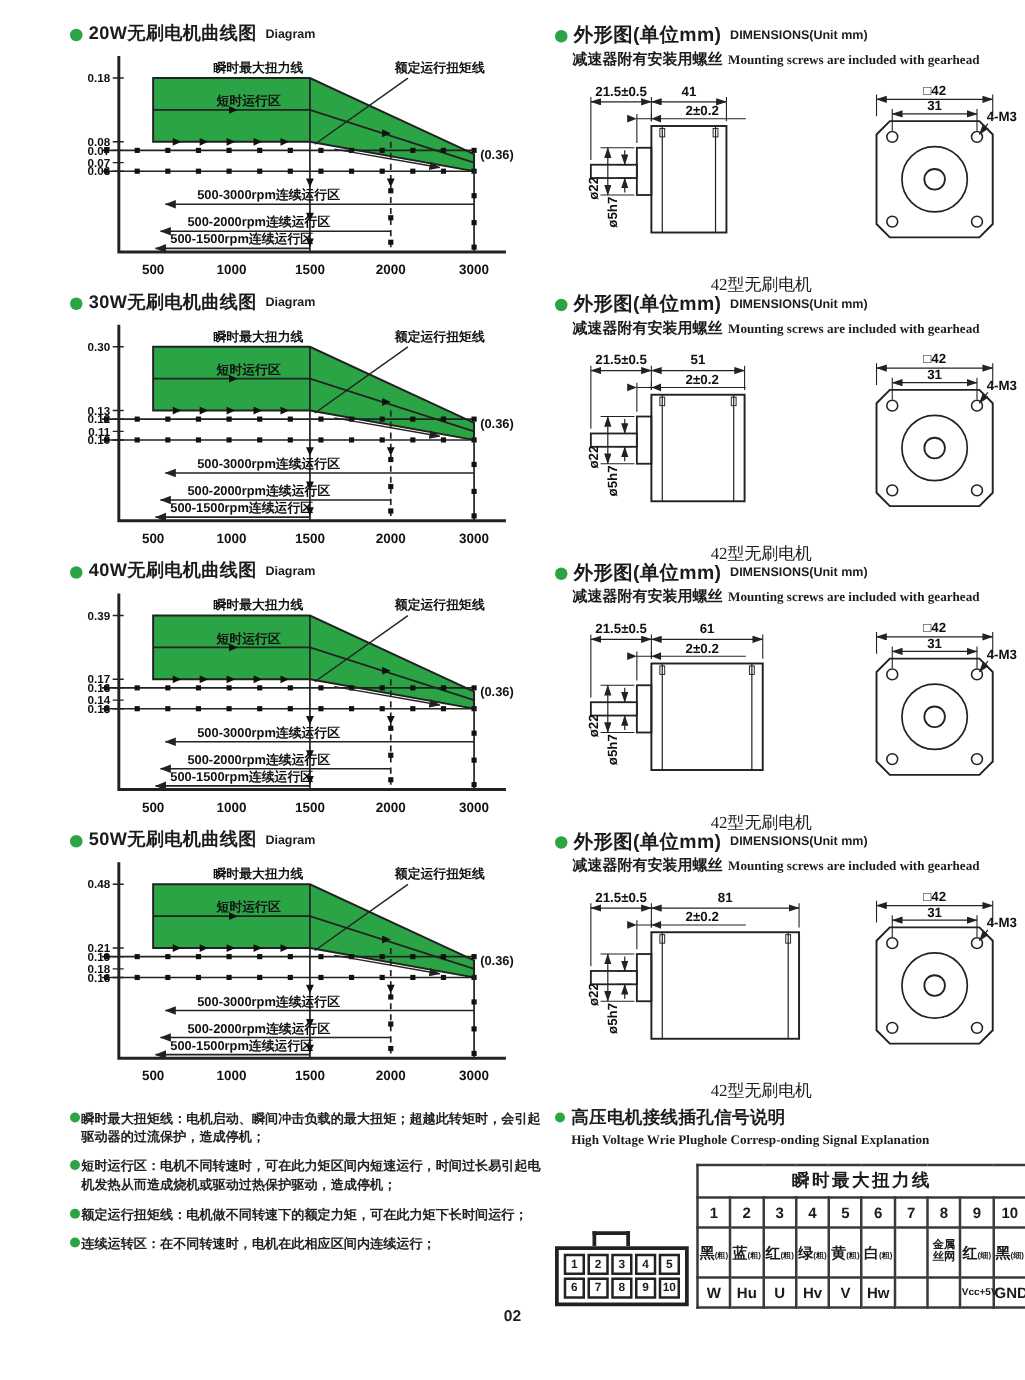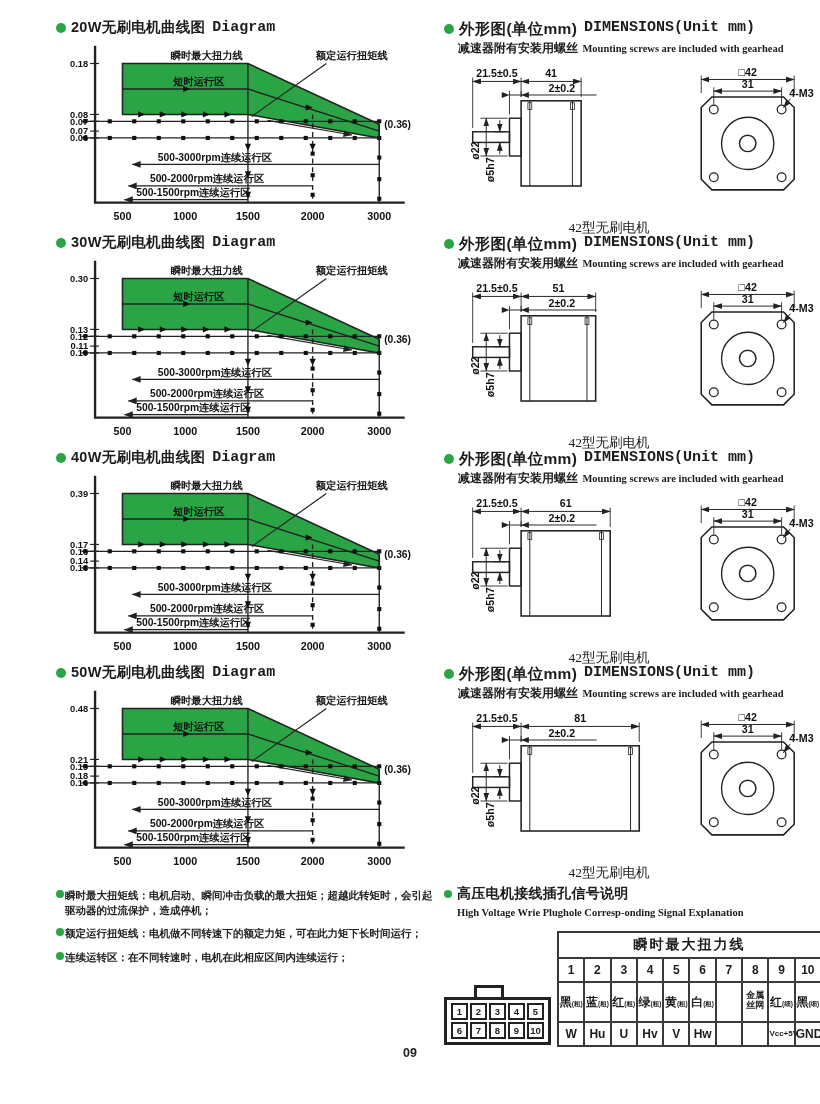--- a/index.html
+++ b/index.html
@@ -5,21 +5,21 @@
   html,body{margin:0;padding:0;background:#e8e8e8;}
   .page{position:relative;width:820px;height:1104px;background:#ffffff;margin:0 auto;
         font-family:"Liberation Sans","DejaVu Sans",sans-serif;color:#1c1c1c;overflow:hidden;}
   .cols{position:absolute;left:56px;top:20px;display:flex;gap:8px;}
   .col-left{width:380px;}
   .col-right{width:378px;}
   .sec{height:215px;}
   .sec-title{display:flex;align-items:center;gap:5px;line-height:1.1;}
   .dot{width:10px;height:10px;border-radius:50%;flex:0 0 auto;}
   .t-cn{font-size:14.5px;font-weight:bold;letter-spacing:.3px;}
-  .t-en{font-size:15px;font-weight:bold;margin-left:2px;font-family:Liberation Mono, monospace;}
+  .t-en{font-size:10px;font-weight:bold;margin-left:2px;}
   .t-cn.big{font-size:15.5px;}
   .sub-line{margin:1px 0 0 14px;line-height:1.15;}
   .sub-cn{font-size:12px;font-weight:bold;}
   .sub-en{font-size:10.5px;font-weight:bold;font-family:Liberation Serif, serif;}
   svg.curve{width:378px;height:196px;display:block;margin-top:1px;}
   svg.dim{width:375px;height:153px;display:block;margin-top:8px;}
   svg text{fill:#111;}
   .yt{font-size:9.5px;font-weight:bold;}
   .xt{font-size:11px;font-weight:bold;}
   .bl{font-size:10.5px;font-weight:bold;}
@@ -427,20 +427,24 @@
           </svg>
       </div>
 
       <div class="notes">
         <div class="note">
           <span class="dot acc sm" style="background: rgb(43, 164, 69); width: 8px; height: 8px;"></span>
           <span class="note-text">瞬时最大扭矩线：电机启动、瞬间冲击负载的最大扭矩；超越此转矩时，会引起驱动器的过流保护，造成停机；</span>
         </div>
         <div class="note">
           <span class="dot acc sm" style="background: rgb(43, 164, 69); width: 8px; height: 8px;"></span>
+          <span class="note-text">短时运行区：电机不同转速时，可在此力矩区间内短速运行，时间过长易引起电机发热从而造成烧机或驱动过热保护驱动，造成停机；</span>
+        </div>
+        <div class="note">
+          <span class="dot acc sm" style="background: rgb(43, 164, 69); width: 8px; height: 8px;"></span>
           <span class="note-text">额定运行扭矩线：电机做不同转速下的额定力矩，可在此力矩下长时间运行；</span>
         </div>
         <div class="note">
           <span class="dot acc sm" style="background: rgb(43, 164, 69); width: 8px; height: 8px;"></span>
           <span class="note-text">连续运转区：在不同转速时，电机在此相应区间内连续运行；</span>
         </div>
       </div>
     </div>
 
     <div class="col-right">
@@ -774,14 +778,14 @@
                   <td class="sg small">Vcc+5V</td>
                   <td class="sg">GND</td>
                 </tr>
               </tbody>
             </table>
         </div>
       </div>
     </div>
   </div>
 
-  <div class="page-number">09</div>
+  <div class="page-number">02</div>
 </div>
 
 </body></html>

